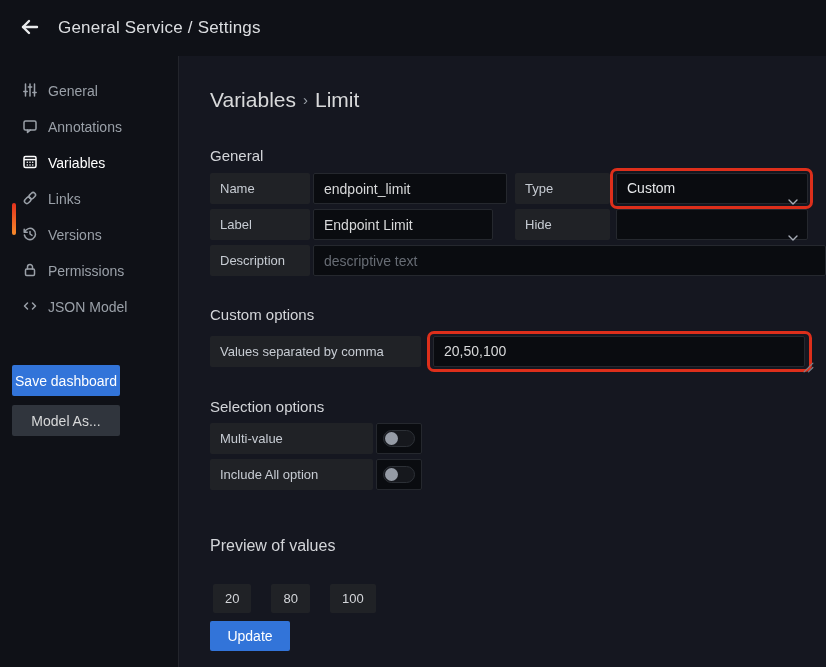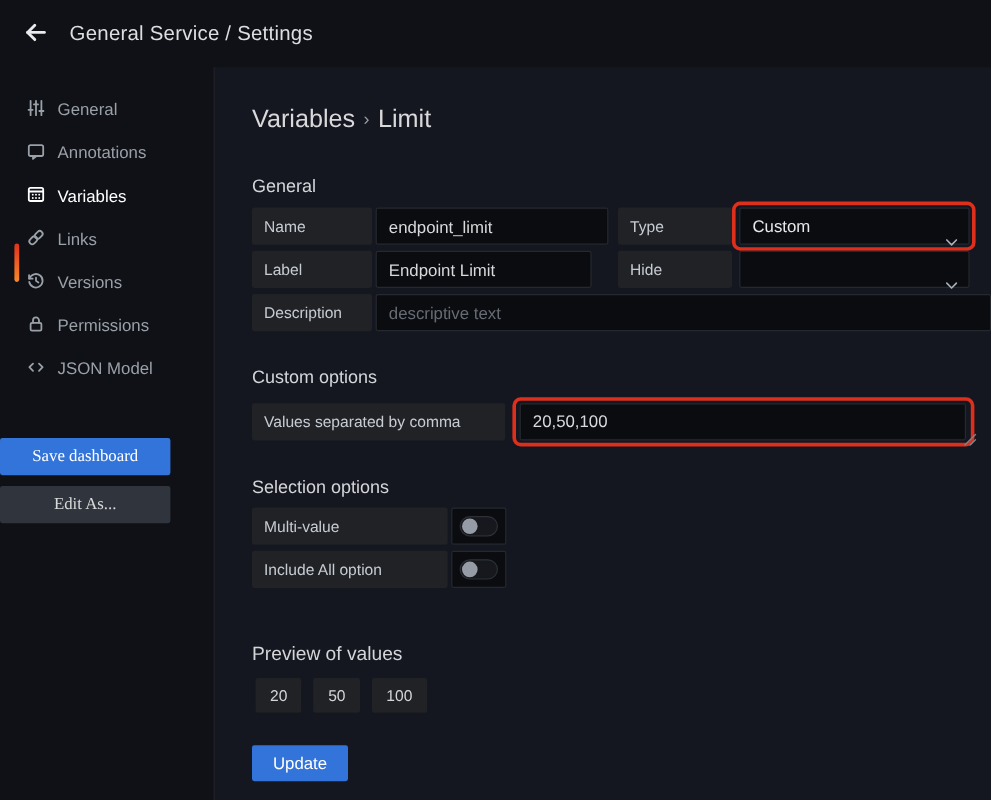--- a/index.html
+++ b/index.html
@@ -17,22 +17,22 @@
   
   .v-divider { position:absolute; left:178px; top:56px; width:1px; height:611px; background:#23252c; }
   .sidebar { position:absolute; left:0; top:56px; width:178px; height:611px; }
   .side-item { position:absolute; left:0; width:178px; height:36px; display:flex; align-items:center;
                padding-left:22px; color:#9aa0a8; font-size:14px; cursor:pointer; }
   .side-item .lbl { margin-left:10px; }
   .side-item.active { color:#ffffff; font-weight:500; }
   .side-item svg { flex:0 0 auto; }
   .active-bar { position:absolute; left:12px; top:147px; width:4px; height:32px; border-radius:2px;
                 background:linear-gradient(180deg,#e2311d 0%,#f78a2a 100%); }
-  .side-btn { position:absolute; left:0; width:142px; height:31px; border:none; border-radius:2px;
-              font-size:14px; font-weight:500; cursor:pointer; font-family:Liberation Serif, serif; }
+  .side-btn { position:absolute; left:12px; width:108px; height:31px; border:none; border-radius:2px;
+              font-size:14px; font-weight:500; cursor:pointer; font-family:Liberation Sans, sans-serif; }
   .btn-blue { background:#3274d9; color:#ffffff; }
   .btn-gray { background:#30353d; color:#d8d9da; }
 
   
   .main-bg { position:absolute; left:179px; top:56px; width:647px; height:611px; background:#151720; }
   .page-title { position:absolute; left:210px; top:88px; font-size:21px; color:#d8d9da; font-weight:400; }
   .page-title .sep { color:#9aa0a8; font-size:15px; padding:0 7px; vertical-align:2px; }
   .section-h { position:absolute; left:210px; color:#d3d5d9; font-size:15px; font-weight:400; }
 
   .f-label { position:absolute; height:31px; background:#202226; border-radius:2px; color:#c7ccd3;
@@ -47,21 +47,21 @@
                 color:#d8d9da; font-size:14px; line-height:27px; padding:1px 10px; resize:none; overflow:hidden;
                 white-space:nowrap; font-family:inherit; outline:none; }
   .annot { position:absolute; border:3px solid #dd2f1b; border-radius:7px; pointer-events:none; }
   .resize-handle { position:absolute; left:803px; top:359px; cursor:nwse-resize; color:#7d828b; }
 
   .toggle { position:absolute; width:46px; height:31px; background:#0a0c10; border:1px solid #25282e;
             border-radius:2px; display:flex; align-items:center; justify-content:center; cursor:pointer; }
   .track { position:relative; width:32px; height:17px; background:#16181d; border:1px solid #2c3036; border-radius:9px; }
   .knob { position:absolute; left:1px; top:1px; width:13px; height:13px; border-radius:50%; background:#969ca6; }
 
-  .chips { position:absolute; left:213px; top:565px; display:flex; gap:10px; }
+  .chips { position:absolute; left:213px; top:584px; display:flex; gap:20px; }
   .chip { height:29px; line-height:29px; padding:0 12px; background:#202226; border-radius:2px;
           color:#d3d5d9; font-size:13px; font-weight:500; }
   .update-btn { position:absolute; left:210px; top:621px; width:80px; height:30px; background:#3274d9;
                 color:#fff; border:none; border-radius:2px; font-size:14px; font-weight:500; cursor:pointer;
                 font-family:inherit; }
 </style>
 </head>
 <body>
 
 <div id="app">
@@ -142,21 +142,21 @@
 
     <div class="side-item" style="top:233px">
       <span><svg width="16" height="16" viewBox="0 0 16 16" fill="none" stroke="currentColor" stroke-width="1.5" stroke-linecap="round" stroke-linejoin="round">
             <path d="M5.5 5 2.5 8l3 3"></path>
             <path d="M10.5 5l3 3-3 3"></path>
           </svg></span>
       <span class="lbl">JSON Model</span>
     </div>
 
     <button class="side-btn btn-blue" style="top:309px">Save dashboard</button>
-    <button class="side-btn btn-gray" style="top:349px">Edit As...</button>
+    <button class="side-btn btn-gray" style="top:349px">Model As...</button>
   </div>
 
   <div class="main-bg"></div>
 
   <div class="page-title">
     <span>Variables</span><span class="sep">›</span><span>Limit</span>
   </div>
 
   <div class="section-h" style="top:147px">General</div>
 
@@ -205,19 +205,19 @@
   <div class="f-label" style="left:210px; top:459px; width:163px">Include All option</div>
   <div class="toggle" style="left:376px; top:459px">
     <div class="track">
         <div class="knob"></div>
       </div>
   </div>
 
   <div class="section-h" style="top:537px; font-size:16px">Preview of values</div>
   <div class="chips">
     <div class="chip">20</div>
-    <div class="chip">50</div>
+    <div class="chip">80</div>
     <div class="chip">100</div>
   </div>
 
   <button class="update-btn">Update</button>
 
 </div>
 
 </body></html>

